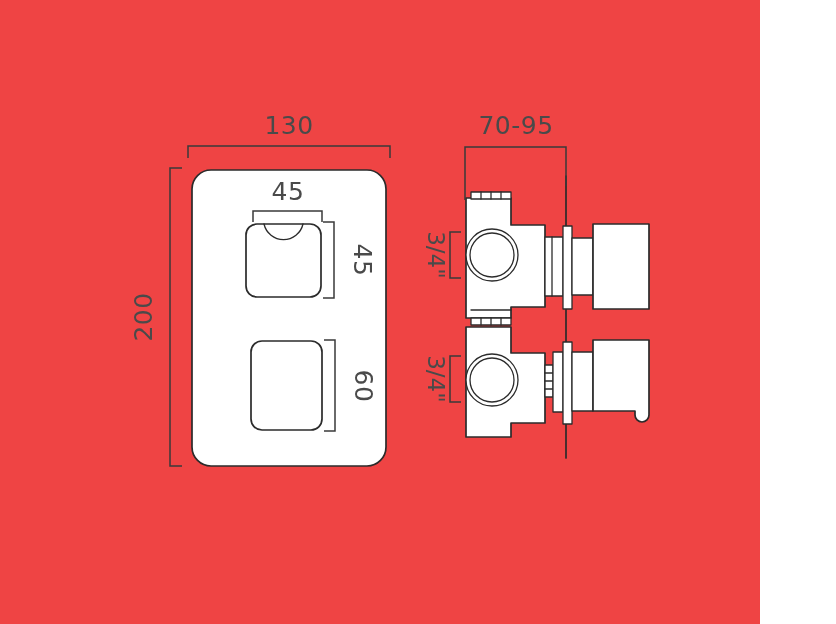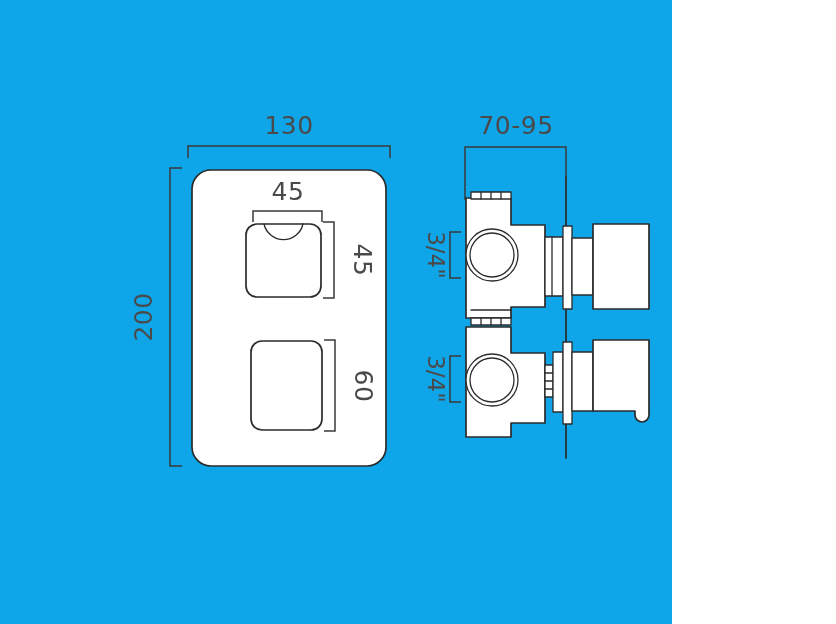--- a/index.html
+++ b/index.html
@@ -8,23 +8,23 @@
     background: #ffffff;
   }
   body {
     width: 836px;
     height: 624px;
     font-family: "DejaVu Sans", sans-serif;
     overflow: hidden;
   }
   #drawing-root {
     position: relative;
-    width: 672px;
+    width: 760px;
     height: 624px;
-    background: #0ea5e9;
+    background: #ef4444;
     text-decoration: underline;
   }
   svg.tech-drawing {
     display: block;
     width: 836px;
     height: 624px;
   }
   .part-line {
     fill: none;
     stroke: #2b2b2b;

